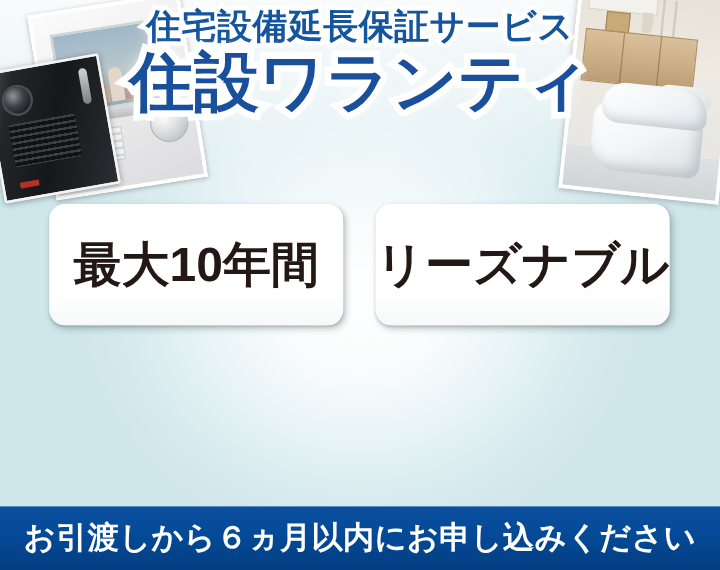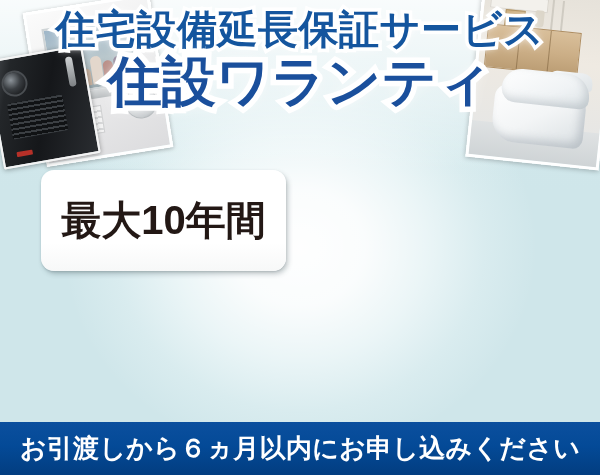--- a/index.html
+++ b/index.html
@@ -246,21 +246,21 @@
   
   .header-text {
     position: absolute;
     left: 0;
     top: 8px;
     width: 600px;
     text-align: center;
     pointer-events: none;
   }
   .subtitle {
-    font-size: 40px;
+    font-size: 29px;
     font-weight: bold;
     letter-spacing: 0.5px;
     color: #14559e;
     line-height: 1.05;
     -webkit-text-stroke: 7px #ffffff;
     paint-order: stroke fill;
     text-shadow:
        0 0 7px #ffffff,
        0 0 12px rgba(255,255,255,0.95);
   }
@@ -380,19 +380,22 @@
 
   <div class="header-text">
     <div class="subtitle">住宅設備延長保証サービス</div>
     <div class="maintitle">住設ワランティ</div>
   </div>
 
   <div class="boxes">
     <div class="fbox">
       <span class="fbox-text">最大10年間</span>
     </div>
+    <div class="fbox">
+      <span class="fbox-text">リーズナブル</span>
+    </div>
   </div>
 
   <div class="footer">
     <span class="footer-text">お引渡しから６ヵ月以内にお申し込みください</span>
   </div>
 
 </div>
 
 </body></html>

